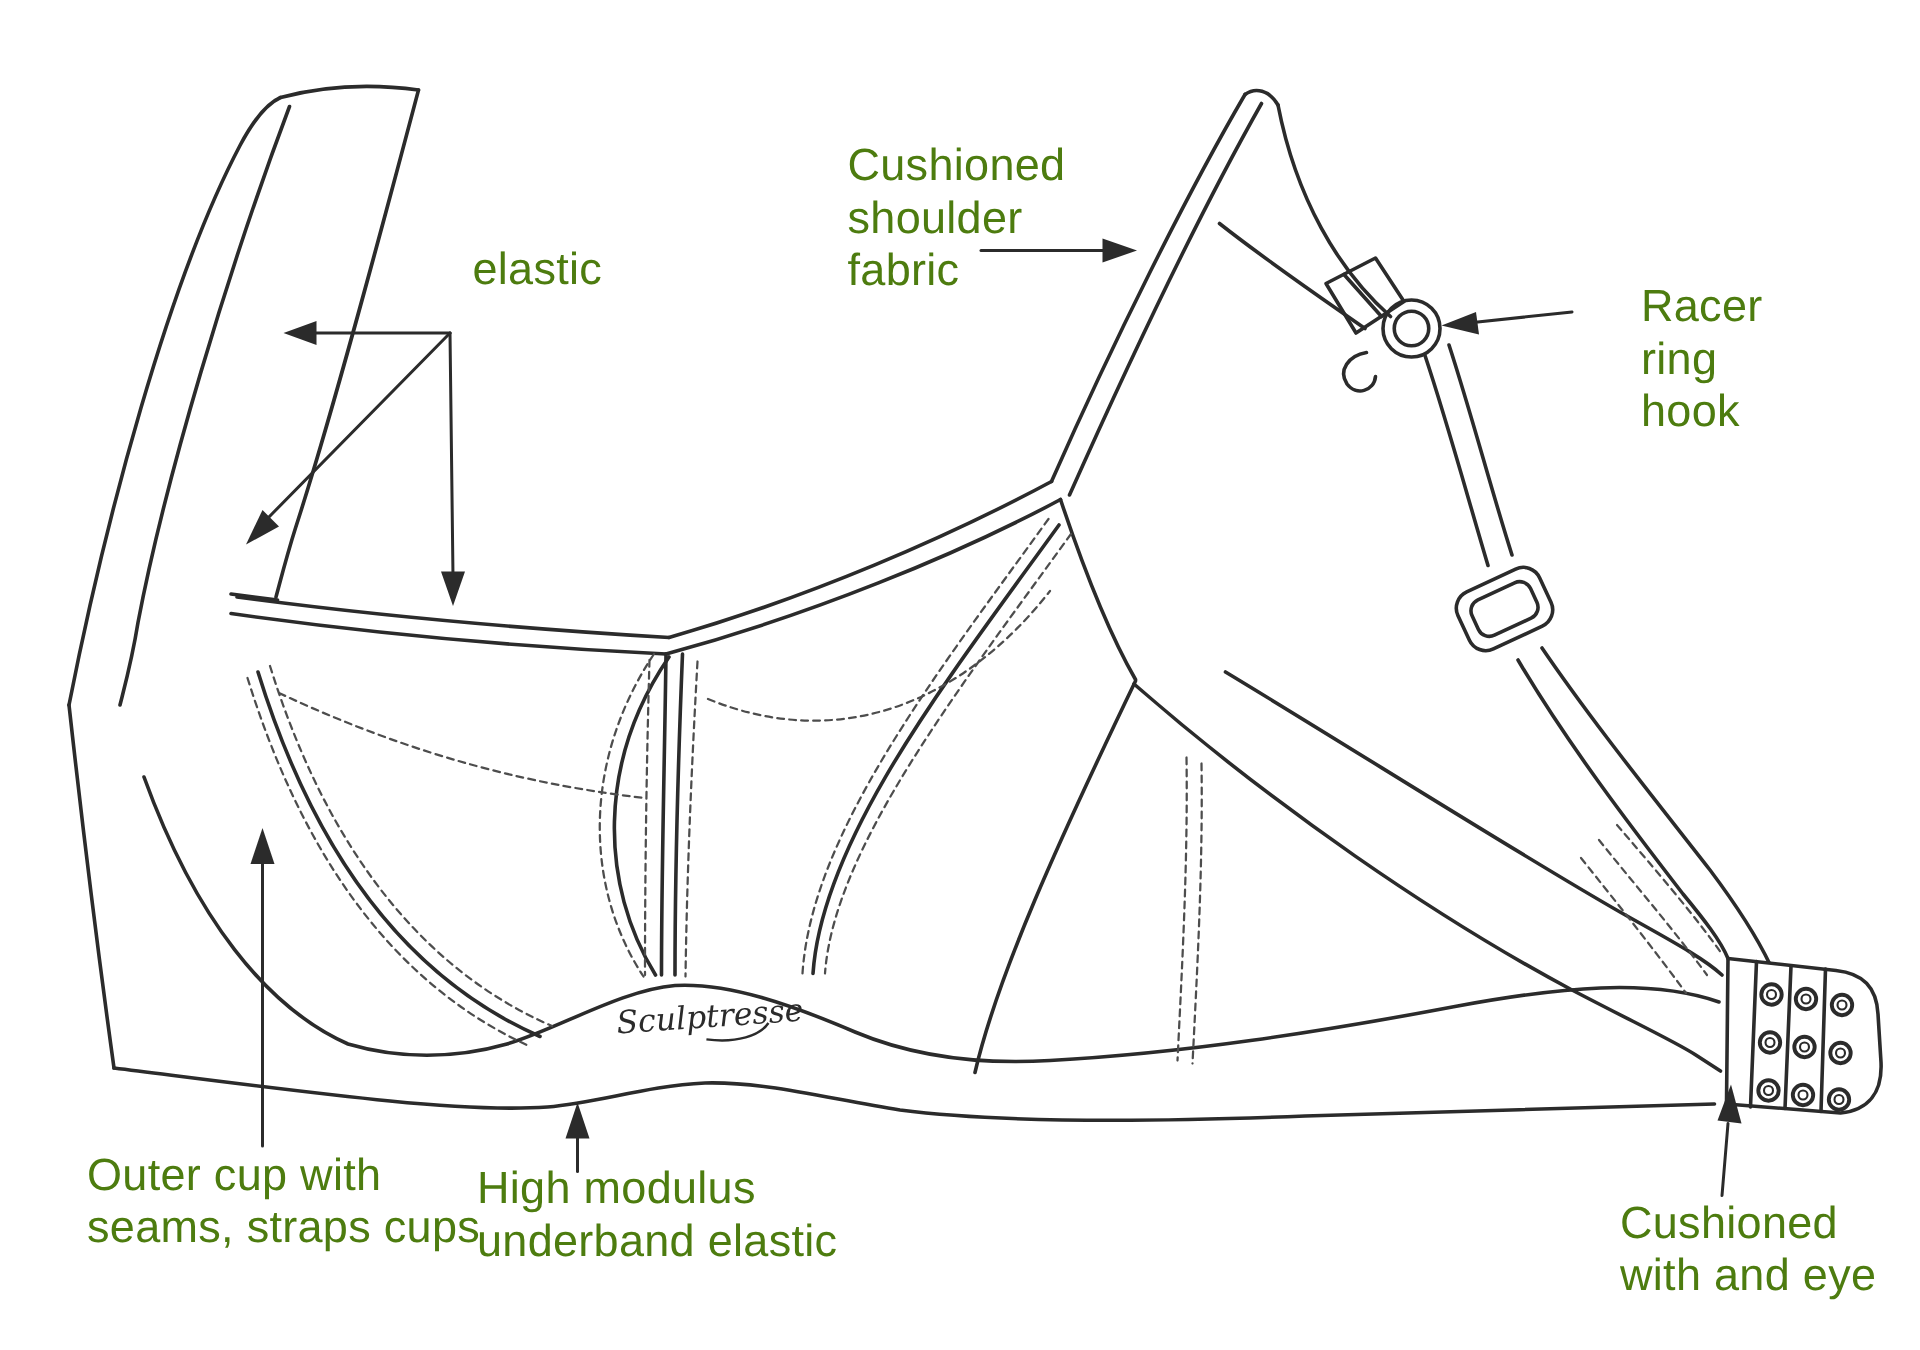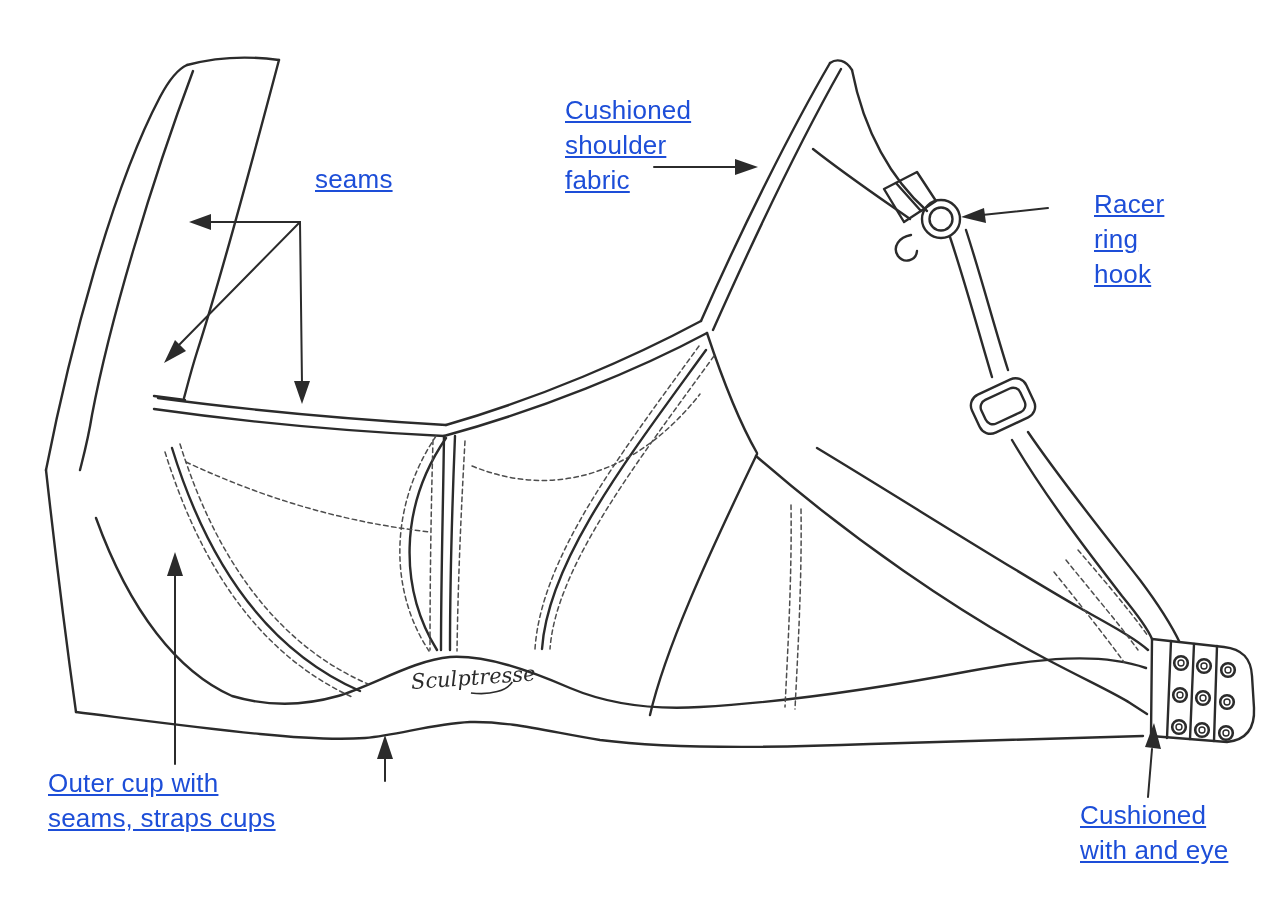--- a/index.html
+++ b/index.html
@@ -5,26 +5,25 @@
   html,body{margin:0;padding:0;}
   body{
     width:1280px;height:900px;position:relative;overflow:hidden;
     background:#ffffff;
     font-family:"Liberation Sans", sans-serif;
   }
   .stage{position:absolute;left:0;top:0;width:1280px;height:900px;}
   svg.art{position:absolute;left:0;top:0;}
   .callout{
     position:absolute;
-    font-size:26px;
+    font-size:30px;
     line-height:35px;
-    color:#1d4ed8;
+    color:#4d7c0f;
     letter-spacing:0.2px;
     white-space:nowrap;
-    text-decoration:underline;
   }
   .callout span{display:block;}
   .logo-text{
     font-family:"DejaVu Serif", serif;
     font-style:italic;
     font-size:21px;
   }
 </style>
 </head>
 <body>
@@ -154,39 +153,43 @@
       </g>
     </g>
 
     <g transform="rotate(-4 455 680)">
       <text class="logo-text" x="411" y="686" fill="#2b2b2b">Sculptresse</text>
       <path d="M 470,694 C 490,698 506,694 512,686" fill="none" stroke-width="1.6" stroke="#2b2b2b"></path>
     </g>
   </svg>
 
   <div class="callout" style="left:315px;top:162px;">
-    <span>seams</span>
+    <span>elastic</span>
   </div>
 
   <div class="callout" style="left:565px;top:93px;">
     <span>Cushioned</span>
     <span>shoulder</span>
     <span>fabric</span>
   </div>
 
   <div class="callout" style="left:1094px;top:187px;">
     <span>Racer</span>
     <span>ring</span>
     <span>hook</span>
   </div>
 
-  <div class="callout" style="left:48px;top:766px;">
+  <div class="callout" style="left:58px;top:766px;">
     <span>Outer cup with</span>
     <span>seams, straps cups</span>
   </div>
 
+  <div class="callout" style="left:318px;top:775px;">
+    <span>High modulus</span>
+    <span>underband elastic</span>
+  </div>
 
   <div class="callout" style="left:1080px;top:798px;">
     <span>Cushioned</span>
     <span>with and eye</span>
   </div>
 
 </div>
 
 </body></html>

